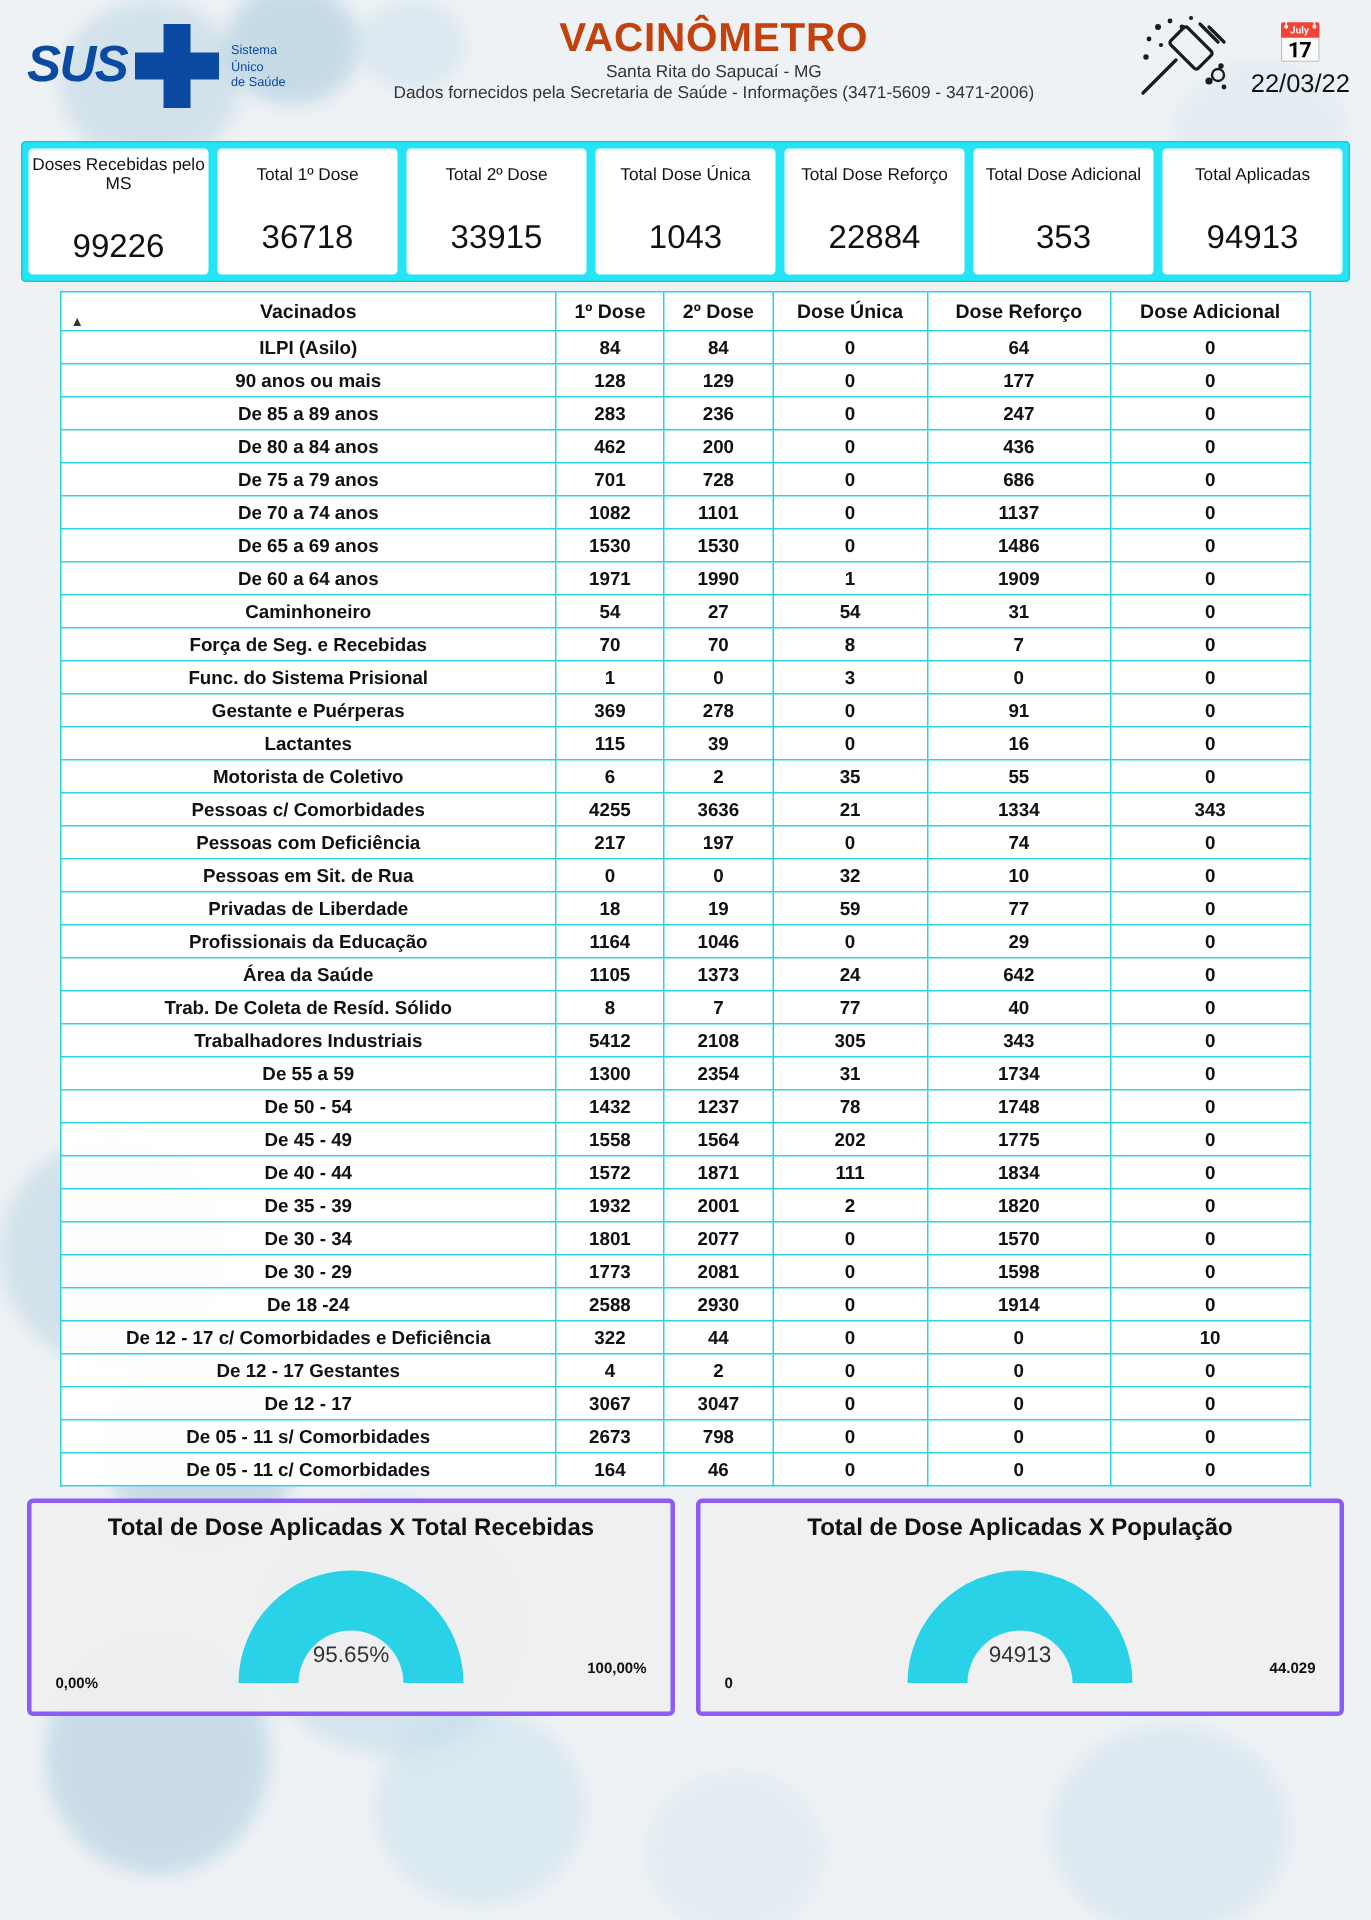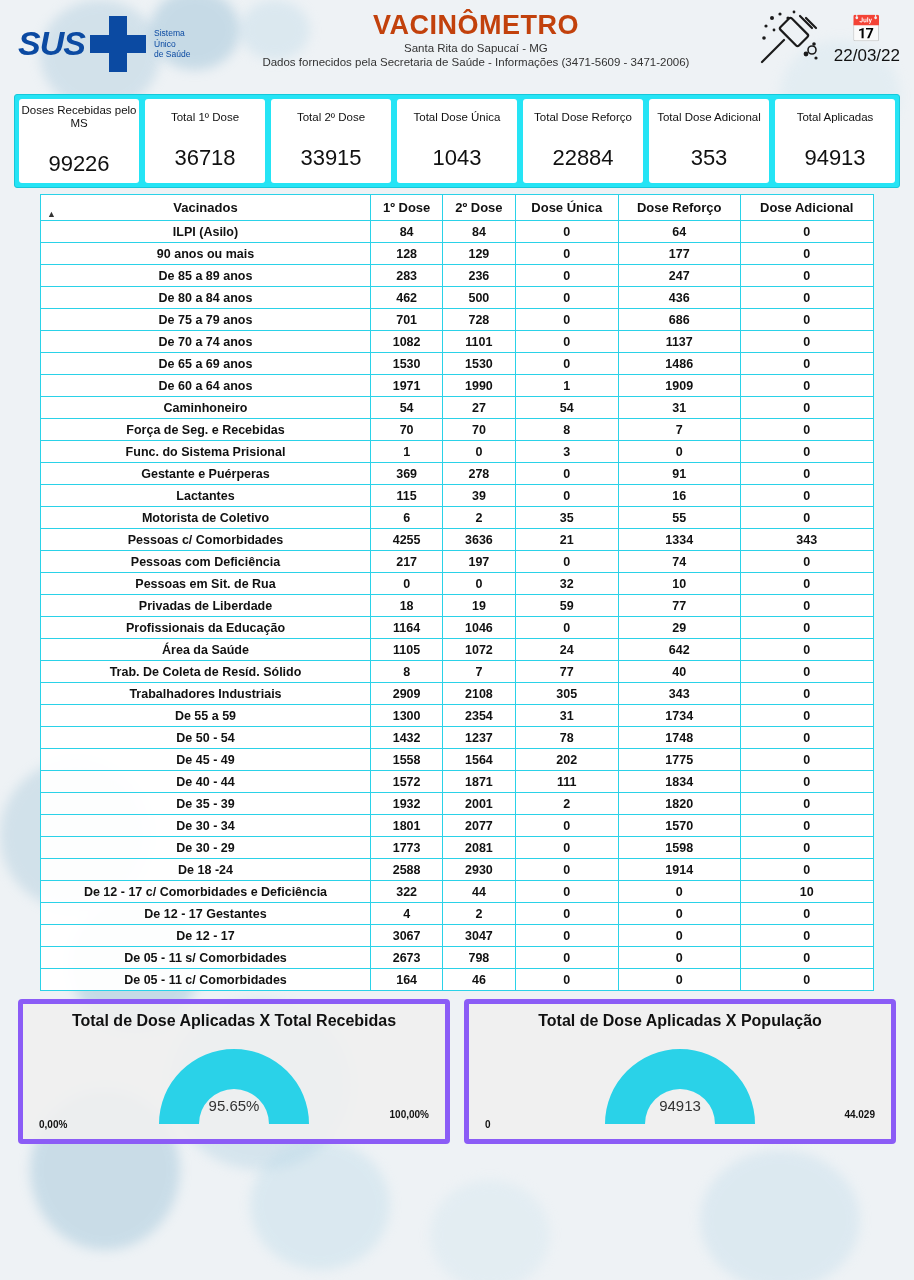--- a/index.html
+++ b/index.html
@@ -60,21 +60,21 @@
   thead th.cat { text-align:center; position:relative; }
   .sort-arrow { position:absolute; left:6px; bottom:1px; font-size:9px; color:#333; }
   tbody td { padding:3.5px 3px; background:rgba(255,255,255,0.78); font-weight:bold; }
   td.cat { text-align:center; }
   td.num { text-align:center; }
   col.c-cat { width:330px; }
   col.c-n { width:auto; }
 
   
   .gauges { display:flex; gap:14px; margin:8px 10px 0 10px; }
-  .gauge-card { flex:1; background:rgba(240,240,240,0.9); border:5px solid #8b5cf6; border-radius:4px; padding:8px 10px 6px 10px; position:relative; height:145px; }
+  .gauge-card { flex:1; background:rgba(240,240,240,0.9); border:3px solid #8b5cf6; border-radius:4px; padding:8px 10px 6px 10px; position:relative; height:145px; }
   .gauge-title { text-align:center; font-size:16px; font-weight:bold; color:#111; }
   .gauge-area { position:relative; height:100px; margin-top:6px; }
   .arc { position:absolute; left:50%; transform:translateX(-50%); bottom:12px; width:170px; height:85px; }
   .arc-inner-label { position:absolute; left:50%; transform:translateX(-50%); bottom:22px; font-size:15px; color:#333; }
   .gauge-min { position:absolute; left:6px; bottom:6px; font-size:10px; font-weight:bold; color:#111; }
   .gauge-max { position:absolute; right:6px; bottom:16px; font-size:10px; font-weight:bold; color:#111; }
 </style>
 </head>
 <body>
 
@@ -220,21 +220,21 @@
             <td class="cat">De 85 a 89 anos</td>
             <td class="num">283</td>
             <td class="num">236</td>
             <td class="num">0</td>
             <td class="num">247</td>
             <td class="num">0</td>
           </tr>
           <tr>
             <td class="cat">De 80 a 84 anos</td>
             <td class="num">462</td>
-            <td class="num">500</td>
+            <td class="num">200</td>
             <td class="num">0</td>
             <td class="num">436</td>
             <td class="num">0</td>
           </tr>
           <tr>
             <td class="cat">De 75 a 79 anos</td>
             <td class="num">701</td>
             <td class="num">728</td>
             <td class="num">0</td>
             <td class="num">686</td>
@@ -348,36 +348,36 @@
             <td class="cat">Profissionais da Educação</td>
             <td class="num">1164</td>
             <td class="num">1046</td>
             <td class="num">0</td>
             <td class="num">29</td>
             <td class="num">0</td>
           </tr>
           <tr>
             <td class="cat">Área da Saúde</td>
             <td class="num">1105</td>
-            <td class="num">1072</td>
+            <td class="num">1373</td>
             <td class="num">24</td>
             <td class="num">642</td>
             <td class="num">0</td>
           </tr>
           <tr>
             <td class="cat">Trab. De Coleta de Resíd. Sólido</td>
             <td class="num">8</td>
             <td class="num">7</td>
             <td class="num">77</td>
             <td class="num">40</td>
             <td class="num">0</td>
           </tr>
           <tr>
             <td class="cat">Trabalhadores Industriais</td>
-            <td class="num">2909</td>
+            <td class="num">5412</td>
             <td class="num">2108</td>
             <td class="num">305</td>
             <td class="num">343</td>
             <td class="num">0</td>
           </tr>
           <tr>
             <td class="cat">De 55 a 59</td>
             <td class="num">1300</td>
             <td class="num">2354</td>
             <td class="num">31</td>

